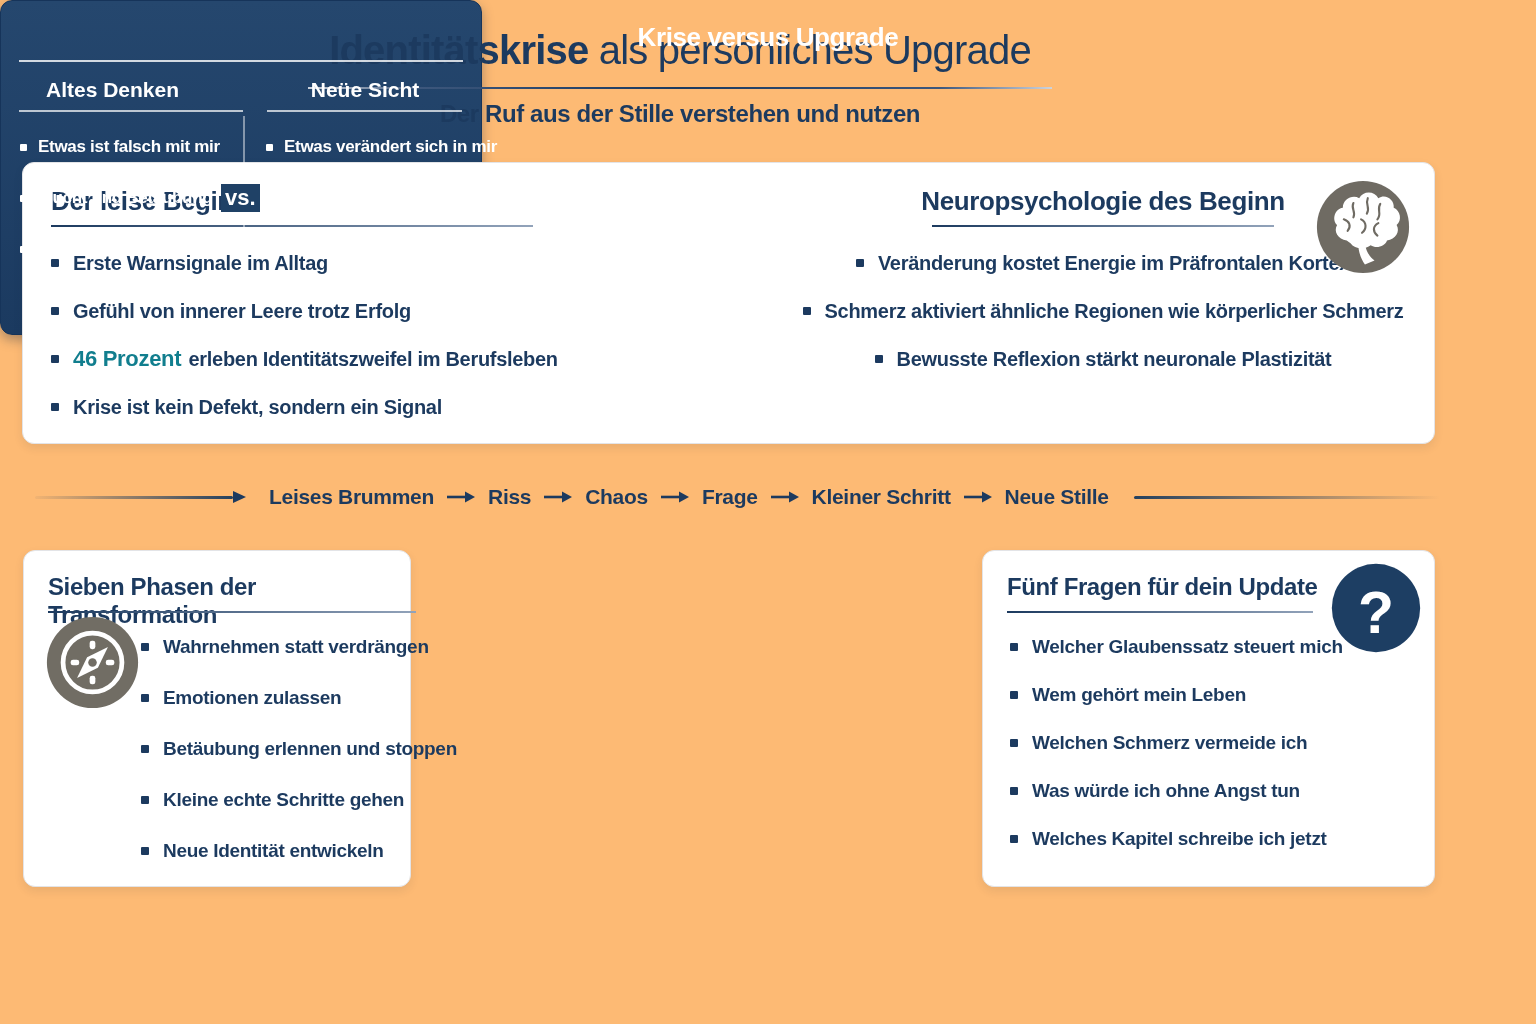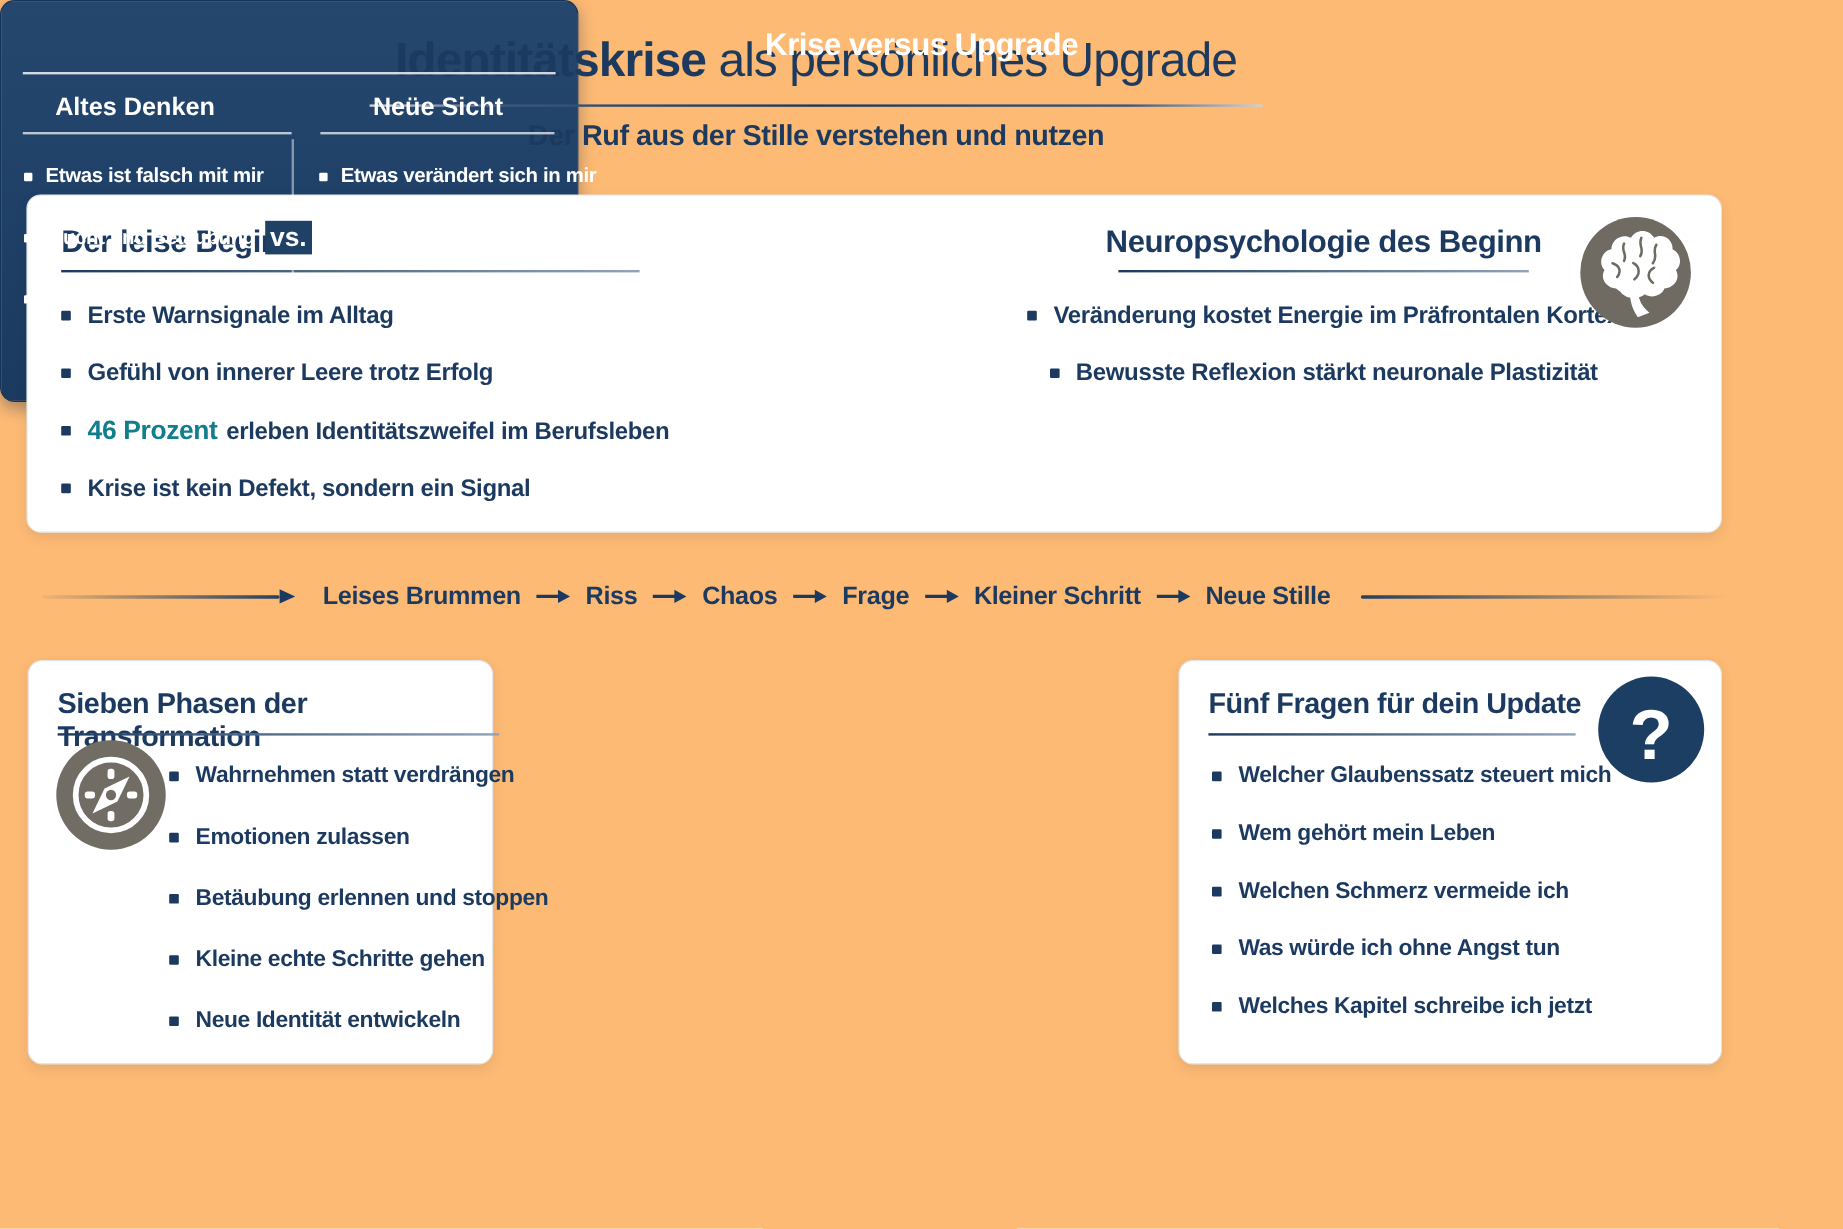--- a/index.html
+++ b/index.html
@@ -138,20 +138,24 @@
     <div class="tc-right">
       <div class="sec-title">Neuropsychologie des Beginn</div>
       <div class="sec-rule"></div>
       <ul class="blist centered">
           <li>
             <span class="bullet"></span>
             <span>Veränderung kostet Energie im Präfrontalen Kortex</span>
           </li>
           <li>
             <span class="bullet"></span>
+            <span>Schmerz aktiviert ähnliche Regionen wie körperlicher Schmerz</span>
+          </li>
+          <li>
+            <span class="bullet"></span>
             <span>Bewusste Reflexion stärkt neuronale Plastizität</span>
           </li>
         </ul>
     </div>
     <div class="brain-wrap">
       <svg viewBox="0 0 100 100" width="96" height="96">
         <circle cx="50" cy="50" r="48" fill="#6f6b63"></circle>
         <path d="M33,64 C24,63 19,55 23,48 C17,42 21,31 29,30 C29,21 39,16 46,20 C50,12 62,12 66,20 C74,15 83,22 82,30 C89,33 91,43 85,48 C89,55 84,63 75,64 C73,70 64,73 58,69 C52,74 41,73 37,67 Z" fill="#ffffff"></path>
         <path d="M40,25 C37,31 43,34 40,40 M55,20 C52,27 58,30 54,36 M68,26 C64,32 70,36 65,42 M30,42 C36,44 38,49 34,54 M48,42 C54,45 54,52 49,56 M66,46 C60,49 60,55 65,59" stroke="#6f6b63" stroke-width="2.2" fill="none" stroke-linecap="round"></path>
         <path d="M52,67 C53,75 56,80 62,85 L52,89 C47,82 45,74 45,67 Z" fill="#ffffff"></path>

